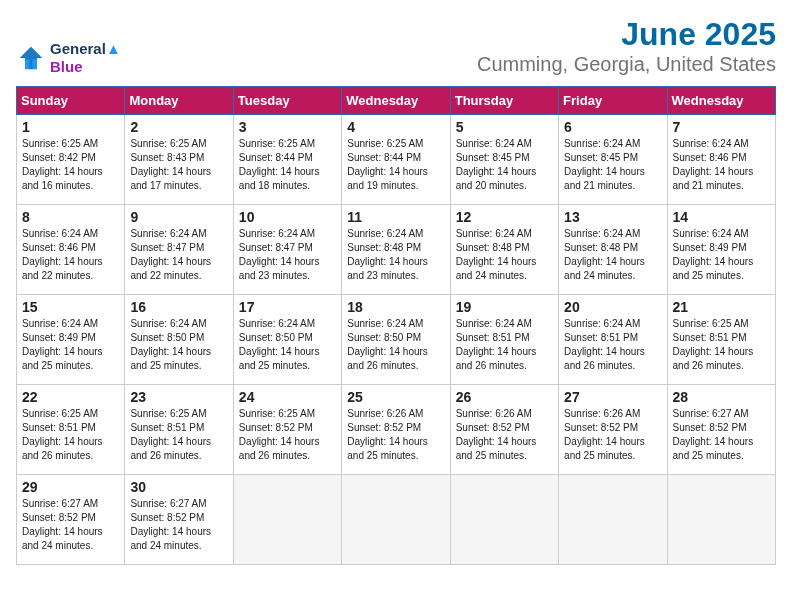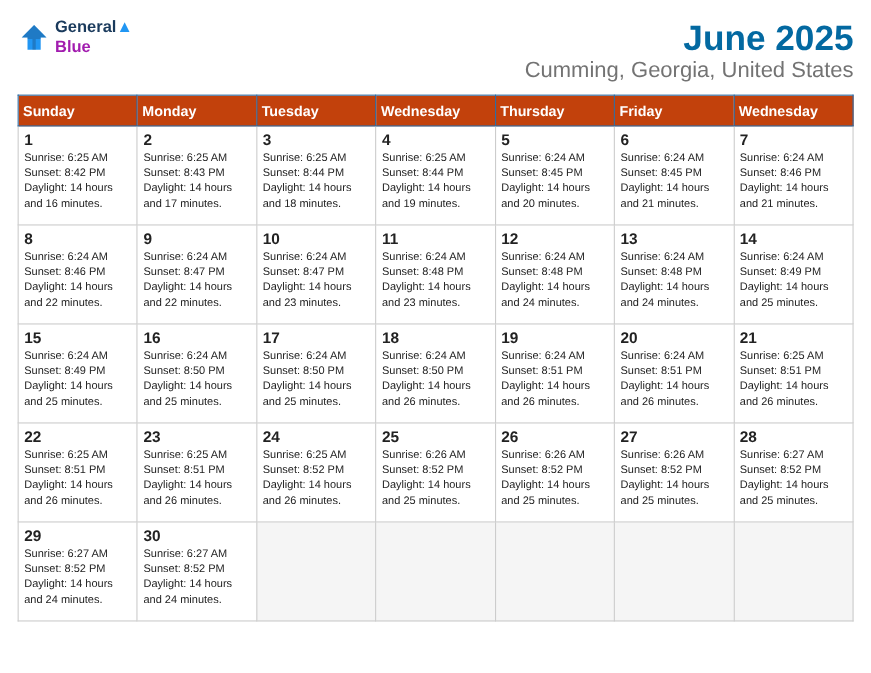--- a/index.html
+++ b/index.html
@@ -6,21 +6,21 @@
     body {
       font-family: Arial, sans-serif;
       background: #fff;
       width: 792px;
       min-height: 612px;
       padding: 16px;
     }
     .header-area {
       display: flex;
       justify-content: space-between;
-      align-items: flex-start;
+      align-items: flex-end;
       margin-bottom: 10px;
     }
     .logo {
       display: flex;
       align-items: center;
       gap: 4px;
     }
     .logo-text {
       font-size: 15px;
       font-weight: bold;
@@ -45,21 +45,21 @@
     .location {
       font-size: 20px;
       color: #737373;
     }
     .calendar {
       width: 100%;
       border-collapse: collapse;
       border: 1px solid #ccc;
     }
     .calendar th {
-      background: #c2410c;
+      background: #be185d;
       color: #fff;
       font-size: 13px;
       font-weight: bold;
       padding: 6px 4px;
       text-align: left;
       border: 1px solid #2e6da4;
     }
     .calendar td {
       vertical-align: top;
       border: 1px solid #ccc;

